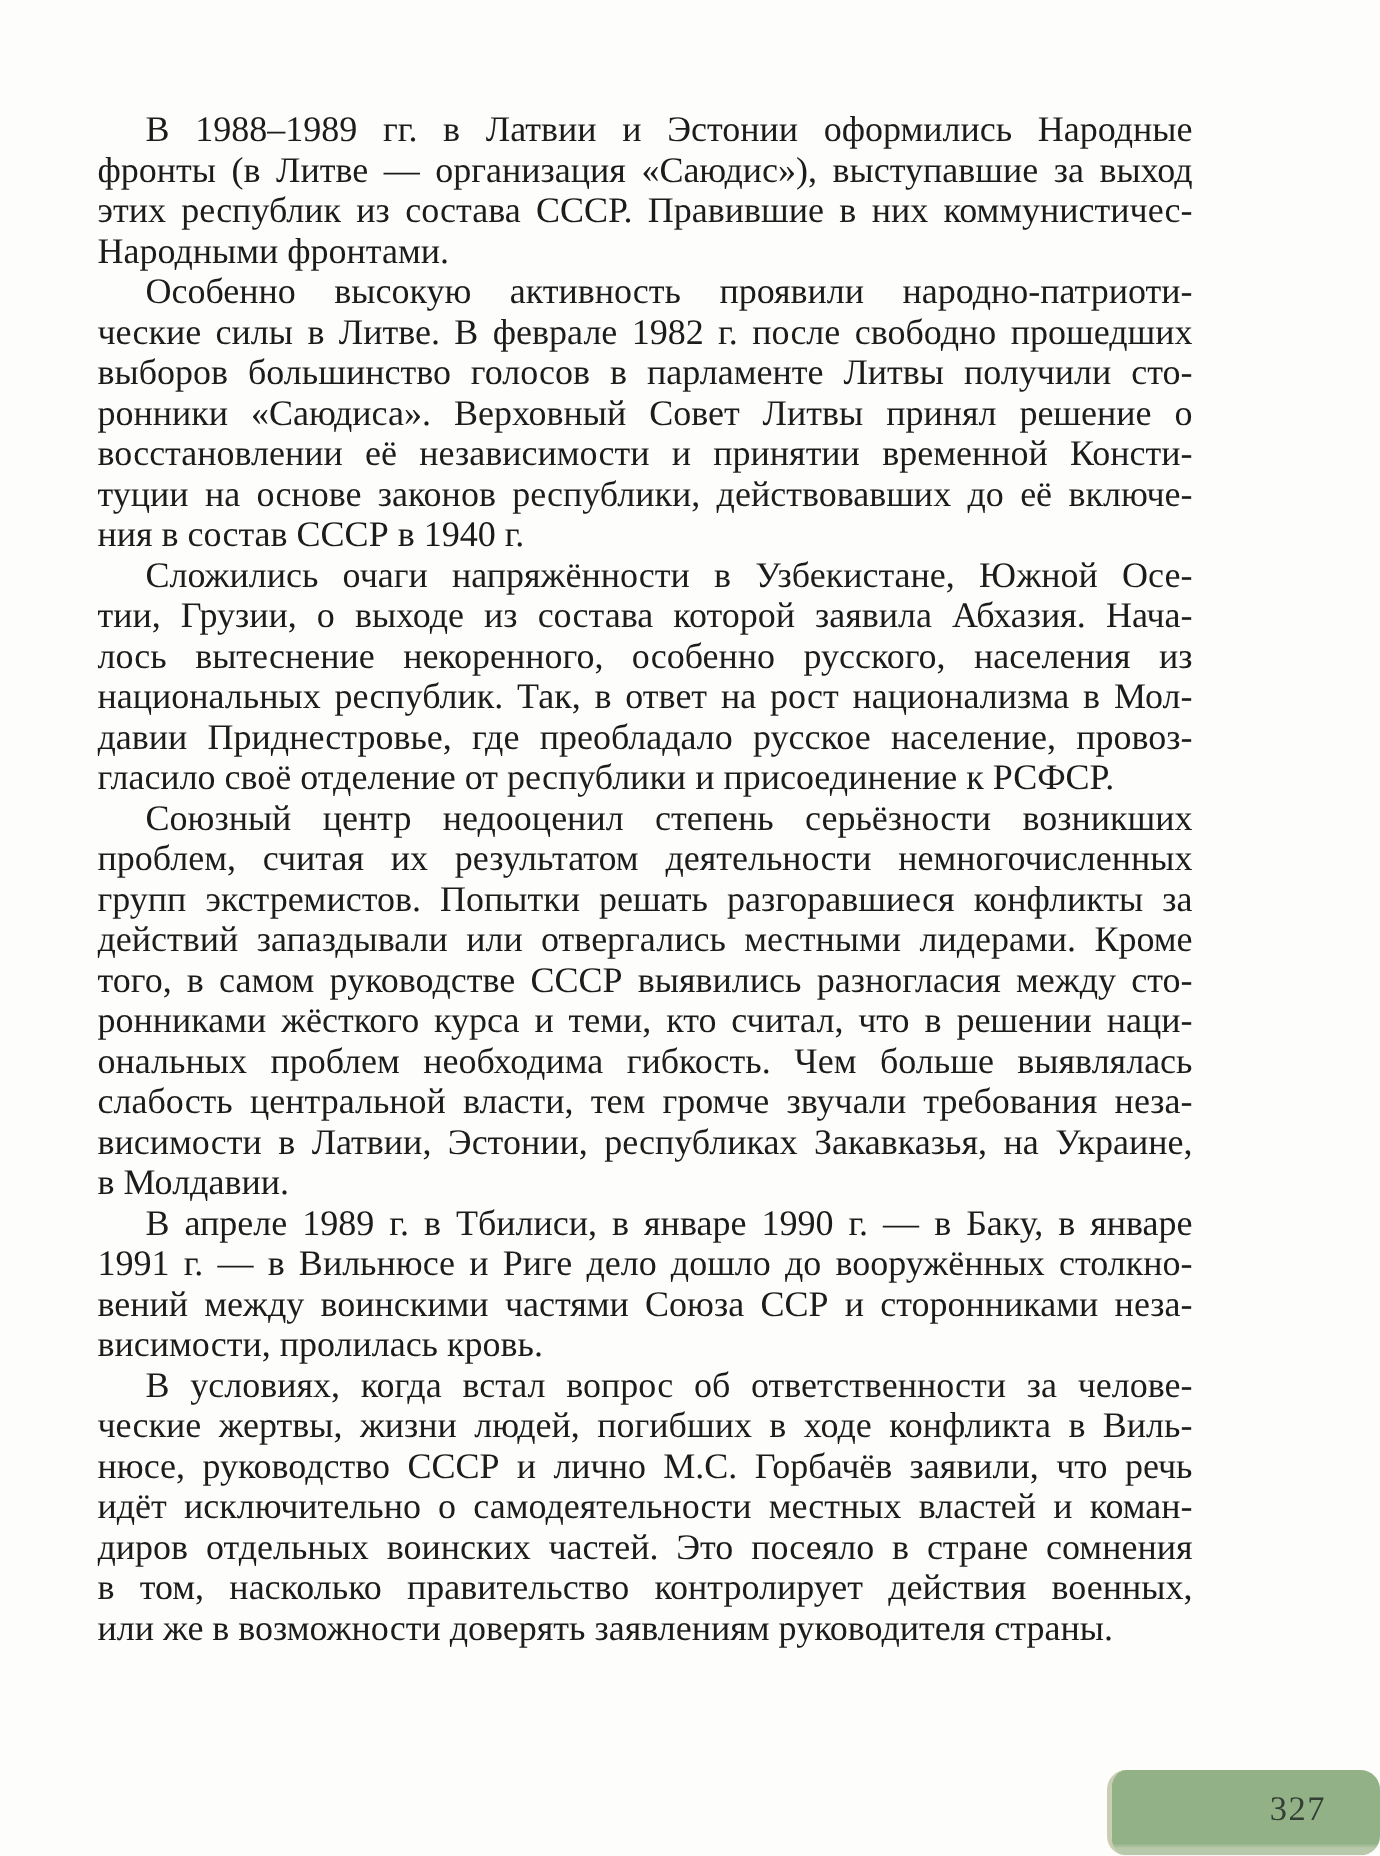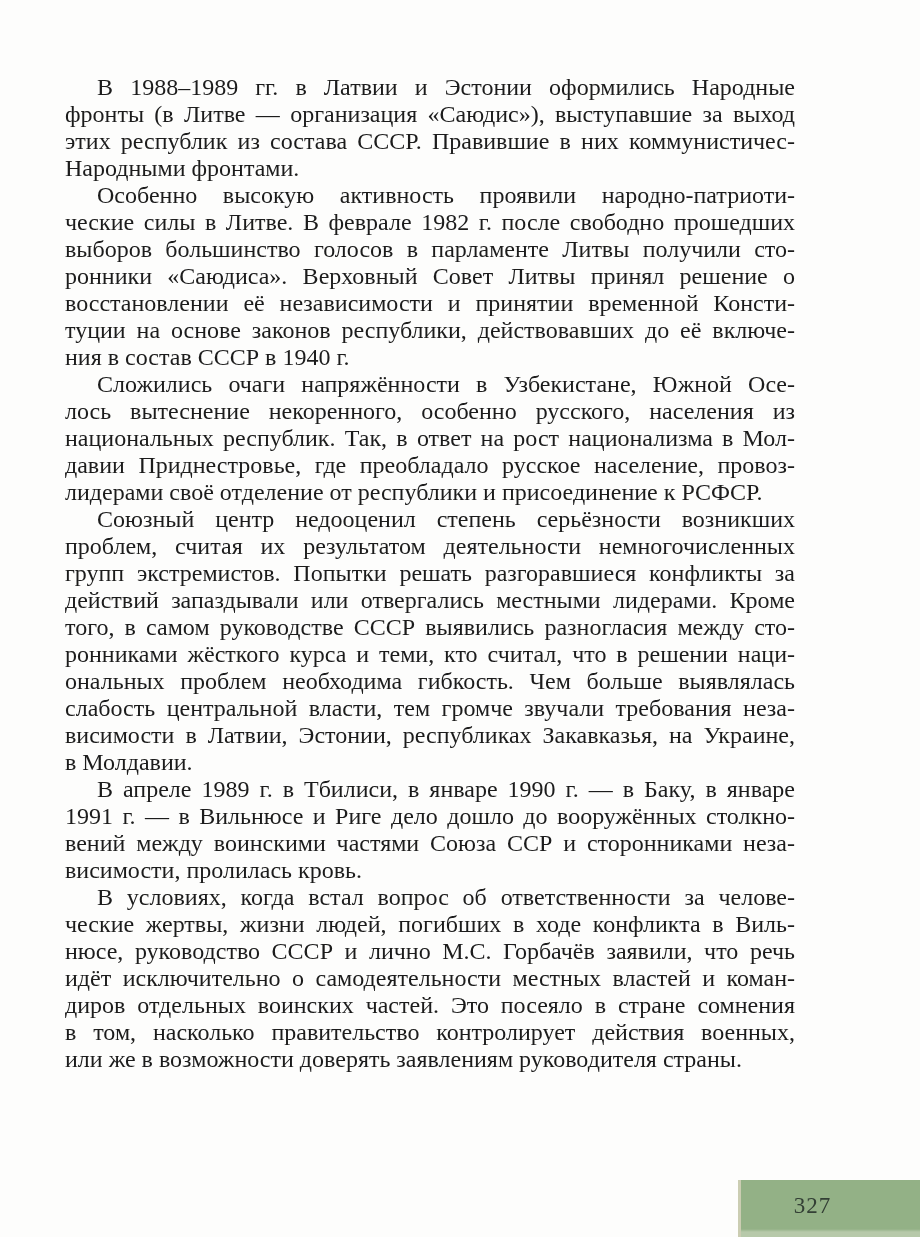--- a/index.html
+++ b/index.html
@@ -42,21 +42,22 @@
     background:linear-gradient(
       to bottom,
       var(--footer_bar) 0px,
       var(--footer_bar) 49px,
       var(--footer_bar_light) 52px,
       var(--footer_bar_light) 57px);
     border-left:3px solid #cbcdb2;
     box-sizing:border-box;
     display:flex;
     align-items:center;
-    justify-content:center;
+    justify-content:flex-end;
+    border-radius:13px;
   }
   .page-number{
     color:var(--footer_text);
     font-size:23px;
     letter-spacing:1px;
     padding-right:36px;
     padding-bottom:6px;
   }
 </style>
 </head>
@@ -74,24 +75,25 @@
         <div class="line first">Особенно высокую активность проявили народно-патриоти-</div>
         <div class="line">ческие силы в Литве. В феврале 1982 г. после свободно прошедших</div>
         <div class="line">выборов большинство голосов в парламенте Литвы получили сто-</div>
         <div class="line">ронники «Саюдиса». Верховный Совет Литвы принял решение о</div>
         <div class="line">восстановлении её независимости и принятии временной Консти-</div>
         <div class="line">туции на основе законов республики, действовавших до её включе-</div>
         <div class="line last">ния в состав СССР в 1940 г.</div>
       </div>
       <div class="para">
         <div class="line first">Сложились очаги напряжённости в Узбекистане, Южной Осе-</div>
+        <div class="line">тии, Грузии, о выходе из состава которой заявила Абхазия. Нача-</div>
         <div class="line">лось вытеснение некоренного, особенно русского, населения из</div>
         <div class="line">национальных республик. Так, в ответ на рост национализма в Мол-</div>
         <div class="line">давии Приднестровье, где преобладало русское население, провоз-</div>
-        <div class="line last">лидерами своё отделение от республики и присоединение к РСФСР.</div>
+        <div class="line last">гласило своё отделение от республики и присоединение к РСФСР.</div>
       </div>
       <div class="para">
         <div class="line first">Союзный центр недооценил степень серьёзности возникших</div>
         <div class="line">проблем, считая их результатом деятельности немногочисленных</div>
         <div class="line">групп экстремистов. Попытки решать разгоравшиеся конфликты за</div>
         <div class="line">действий запаздывали или отвергались местными лидерами. Кроме</div>
         <div class="line">того, в самом руководстве СССР выявились разногласия между сто-</div>
         <div class="line">ронниками жёсткого курса и теми, кто считал, что в решении наци-</div>
         <div class="line">ональных проблем необходима гибкость. Чем больше выявлялась</div>
         <div class="line">слабость центральной власти, тем громче звучали требования неза-</div>

